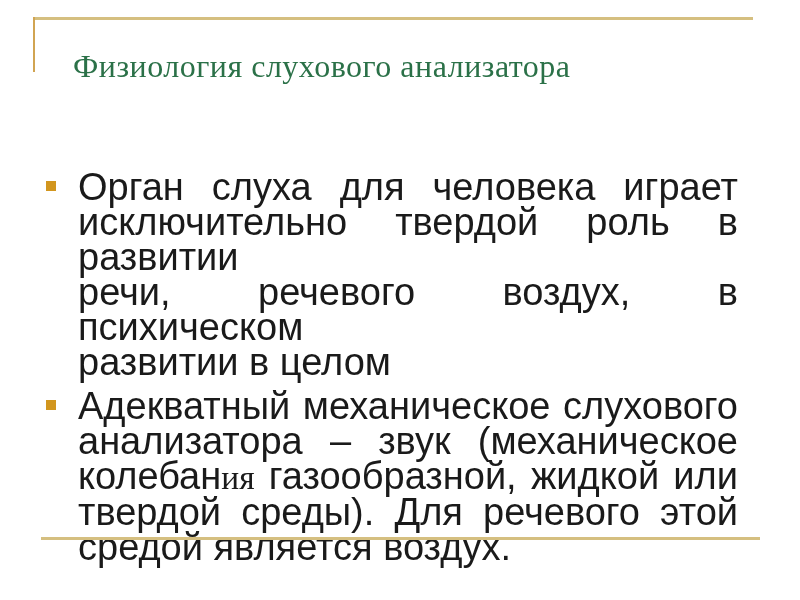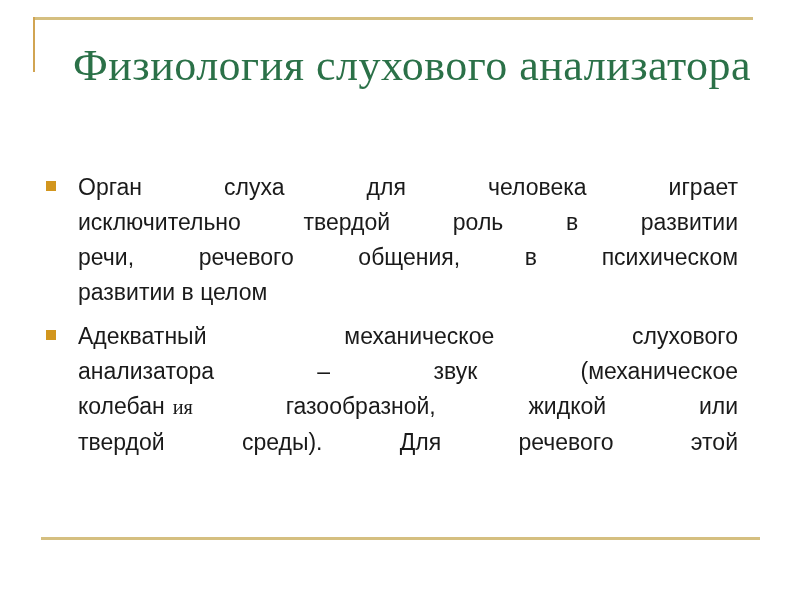--- a/index.html
+++ b/index.html
@@ -40,36 +40,36 @@
     height: 3px;
     background: var(--rule-color, #D5BF80);
   }
   .title {
     position: absolute;
     left: 73px;
     top: 40px;
     margin: 0;
     font-family: "Liberation Serif", serif;
     font-weight: 400;
-    font-size: 44px;
+    font-size: 32px;
     line-height: 52px;
     letter-spacing: 0.5px;
     color: var(--title-color, #2B7148);
     white-space: nowrap;
   }
   .bullets {
     position: absolute;
     left: 78px;
     top: 170px;
     width: 660px;
   }
   .bullet-item {
     position: relative;
     margin-bottom: 9px;
-    font-size: 23px;
+    font-size: 38px;
     line-height: 35px;
     color: var(--body-color, #1A1A1A);
   }
   .bullet-item .marker {
     position: absolute;
     left: -32px;
     top: 11px;
     width: 10px;
     height: 10px;
     background: var(--bullet-color, #D2961E);
@@ -78,44 +78,44 @@
     text-align: justify;
     text-align-last: justify;
   }
   .line.last {
     text-align: right;
     text-align-last: left;
   }
   .serif-part {
     font-family: "Liberation Serif", serif;
     font-size: 0.88em;
-    margin-left: 8px;
   }
 </style>
 </head>
 <body>
 
 <div class="slide">
   <div class="rule-top"></div>
   <div class="rule-left"></div>
   <h1 class="title">Физиология слухового анализатора</h1>
   <div class="bullets">
       <div class="bullet-item">
         <span class="marker"></span>
         <div>
           <div class="line">Орган слуха для человека играет</div>
           <div class="line">исключительно твердой роль в развитии</div>
-          <div class="line">речи, речевого общения, в психическом</div>
+          <div class="line">речи, речевого воздух, в психическом</div>
           <div class="line last">развитии в целом</div>
         </div>
       </div>
       <div class="bullet-item">
         <span class="marker"></span>
         <div>
           <div class="line">Адекватный механическое слухового</div>
           <div class="line">анализатора – звук (механическое</div>
           <div class="line">колебан<span class="serif-part">ия</span> газообразной, жидкой или</div>
           <div class="line">твердой среды). Для речевого этой</div>
+          <div class="line last">средой является воздух.</div>
         </div>
       </div>
     </div>
   <div class="rule-bottom"></div>
 </div>
 
 </body></html>

